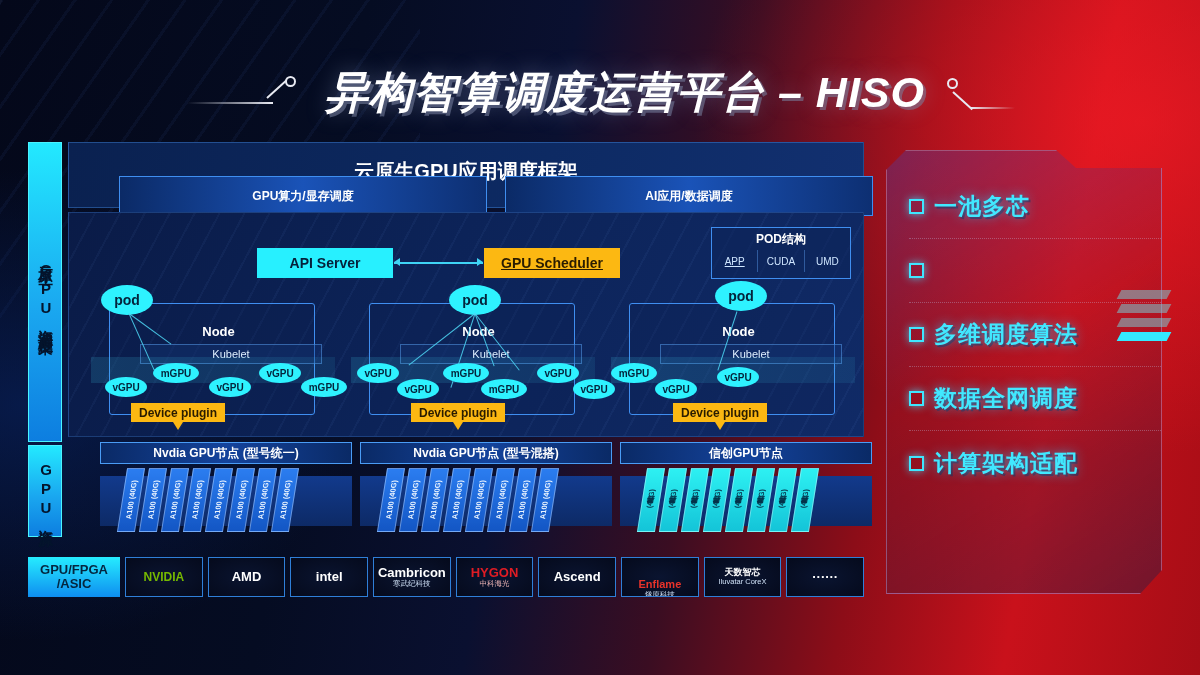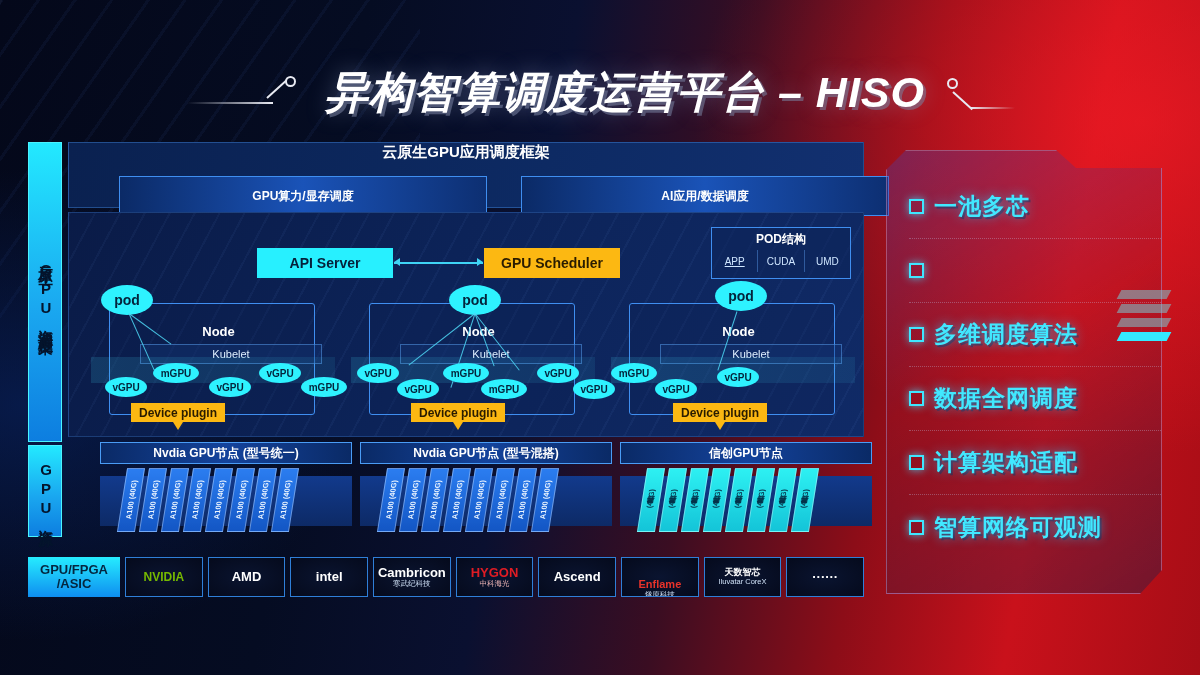--- a/index.html
+++ b/index.html
@@ -49,37 +49,37 @@
     color:#04142c; font-weight:bold; font-size:15px;
     writing-mode:vertical-rl; text-orientation:upright;
     display:flex; align-items:center; justify-content:center;
     letter-spacing:2px; border:1px solid #49f4ff;}
   #vlabel-framework{ top:0; height:300px; }
   #vlabel-gpures{ top:303px; height:92px; }
 
   .panel{ position:absolute; left:40px; width:796px; }
   #panel-top{ top:0; height:66px; background:linear-gradient(100deg,#0a2150,#0d2a63 60%,#123070);
      border:1px solid rgba(80,160,255,.35);}
-  #panel-top .ttl{ text-align:center; color:#fff; font-weight:bold; font-size:15px; padding-top:0;}
+  #panel-top .ttl{ text-align:center; color:#fff; font-weight:bold; font-size:20px; padding-top:15px;}
   .subbar{ position:absolute; top:33px; height:40px; width:368px;
      background:linear-gradient(90deg,#0b2a66,#1a53b8 50%,#0d2f72);
      border:1px solid #3f8ef0; display:flex; align-items:center; justify-content:center;
      color:#fff; font-size:12px; font-weight:bold;}
   #subbar-0{ left:50px; }
-  #subbar-1{ left:452px; }
+  #subbar-1{ left:436px; }
 
   #panel-mid{ top:70px; height:225px; background:linear-gradient(115deg,#0a1b47,#0c2358 45%,#102a66);
      border:1px solid rgba(80,160,255,.25); overflow:hidden;}
   #panel-mid:before{content:"";position:absolute;inset:0;
      background:repeating-linear-gradient(118deg,rgba(120,170,255,.05) 0 2px,transparent 2px 22px);}
 
   .boxc{ position:absolute; display:flex; align-items:center; justify-content:center;
      font-weight:bold; font-size:14px; }
   #api-server{ left:188px; top:35px; width:136px; height:30px; background:#27f0ff; color:#05203a;}
-  #gpu-scheduler{ left:415px; top:35px; width:136px; height:30px; background:#fcb812; color:#2a1c00;}
+  #gpu-scheduler{ left:415px; top:35px; width:136px; height:30px; background:#fcb812; color:#2a1c00;text-decoration:underline;}
   .conn{ position:absolute; background:#3fd4f5; height:1.5px; }
   #conn-api-sched{ left:325px; top:49px; width:89px; }
   .arrowL,.arrowR{position:absolute;top:45px;width:0;height:0;border-top:4px solid transparent;border-bottom:4px solid transparent;}
   .arrowL{left:325px;border-right:6px solid #3fd4f5;}
   .arrowR{left:408px;border-left:6px solid #3fd4f5;}
 
   #pod-struct{ position:absolute; left:642px; top:14px; width:140px; height:52px;
      border:1px solid #3f8ef0; background:rgba(12,36,90,.55); }
   #pod-struct .h{ color:#fff; font-size:12px; font-weight:bold; text-align:center; padding-top:3px;}
   #pod-struct .cells{ display:flex; height:22px; margin-top:2px;}
@@ -426,23 +426,19 @@
       <div class="btxt">多维调度算法</div>
     </div>
     <div class="bullet">
       <div class="bsq"></div>
       <div class="btxt">数据全网调度</div>
     </div>
     <div class="bullet">
       <div class="bsq"></div>
       <div class="btxt">计算架构适配</div>
     </div>
-    <div class="bullet">
-      <div class="bsq"></div>
-      <div class="btxt">智算网络可观测</div>
-    </div>
   </div>
 <div id="edge-stripes">
   <i></i>
     <i></i>
     <i></i>
     <i></i>
 </div>
 
 </body></html>

